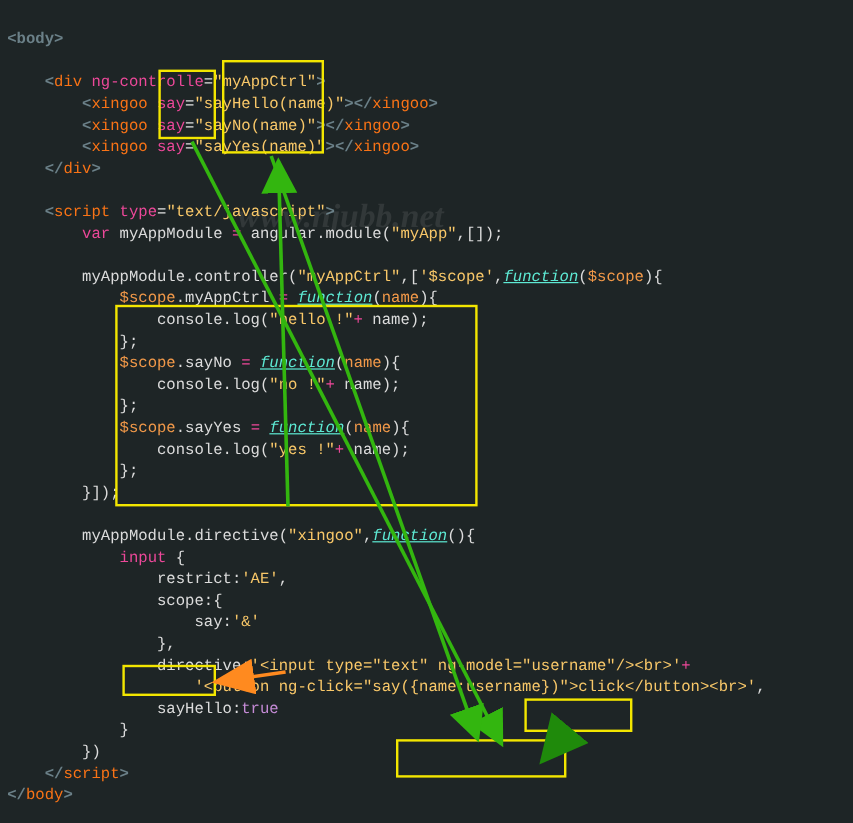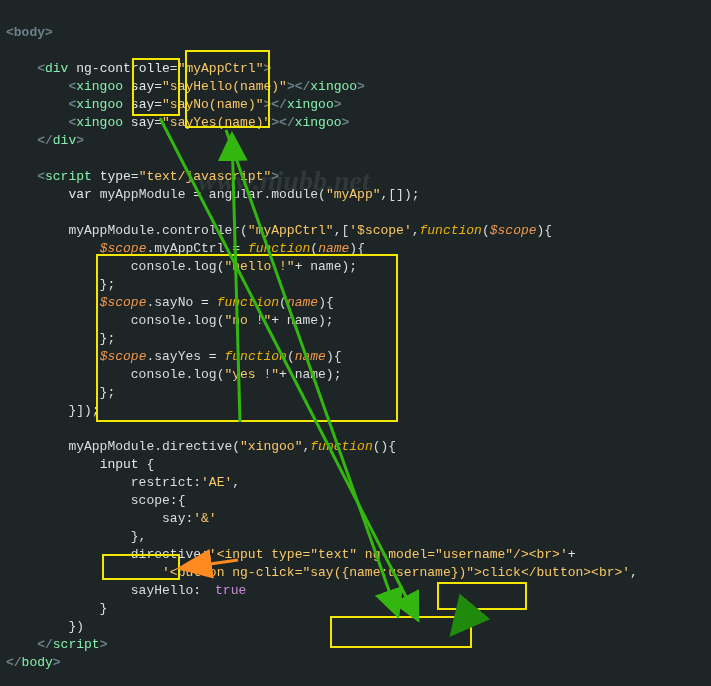--- a/index.html
+++ b/index.html
@@ -13,28 +13,28 @@
     height: 686px;
     position: relative;
     overflow: hidden;
   }
   .code {
     padding: 6px 0 0 6px;
     white-space: pre;
     position: relative;
     z-index: 2;
   }
-  .kw   { color: #e5e5e5; }    
-  .tag  { color: #86efac; }    
+  .kw   { color: #ec4899; }    
+  .tag  { color: #f97316; }    
   .str  { color: #f9c869; }    
-  .fn   { color: #eab308; font-style: italic; } 
-  .par  { color: #f29949; font-style: italic; } 
+  .fn   { color: #5eead4; font-style: italic; text-decoration: underline; } 
+  .par  { color: #f29949; } 
   .plain{ color: #dcdcdc; }
   .gray { color: #6b8088; font-weight: bold; }
-  .true { color: #c58bd6; margin-left: 14px; }
+  .true { color: #c58bd6; }
   .watermark {
     position: absolute;
     top: 172px;
     left: 198px;
     color: rgba(200,200,200,0.12);
     font-family: Georgia, serif;
     font-style: italic;
     font-size: 28px;
     font-weight: bold;
     z-index: 1;

